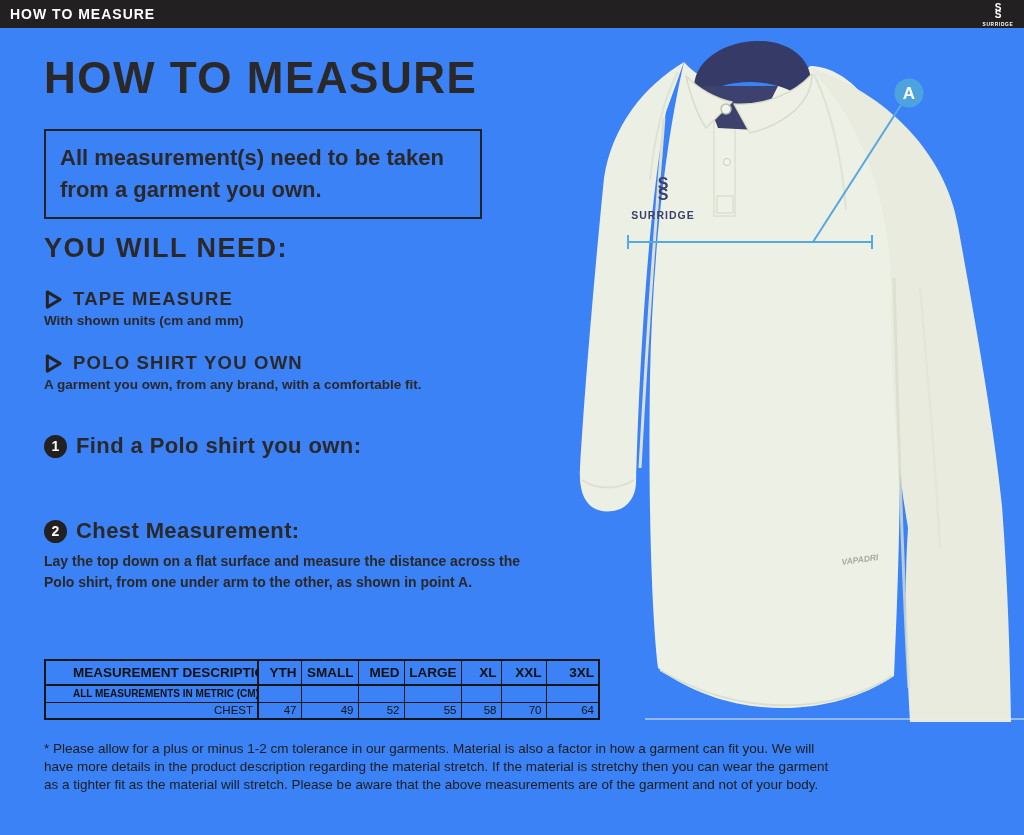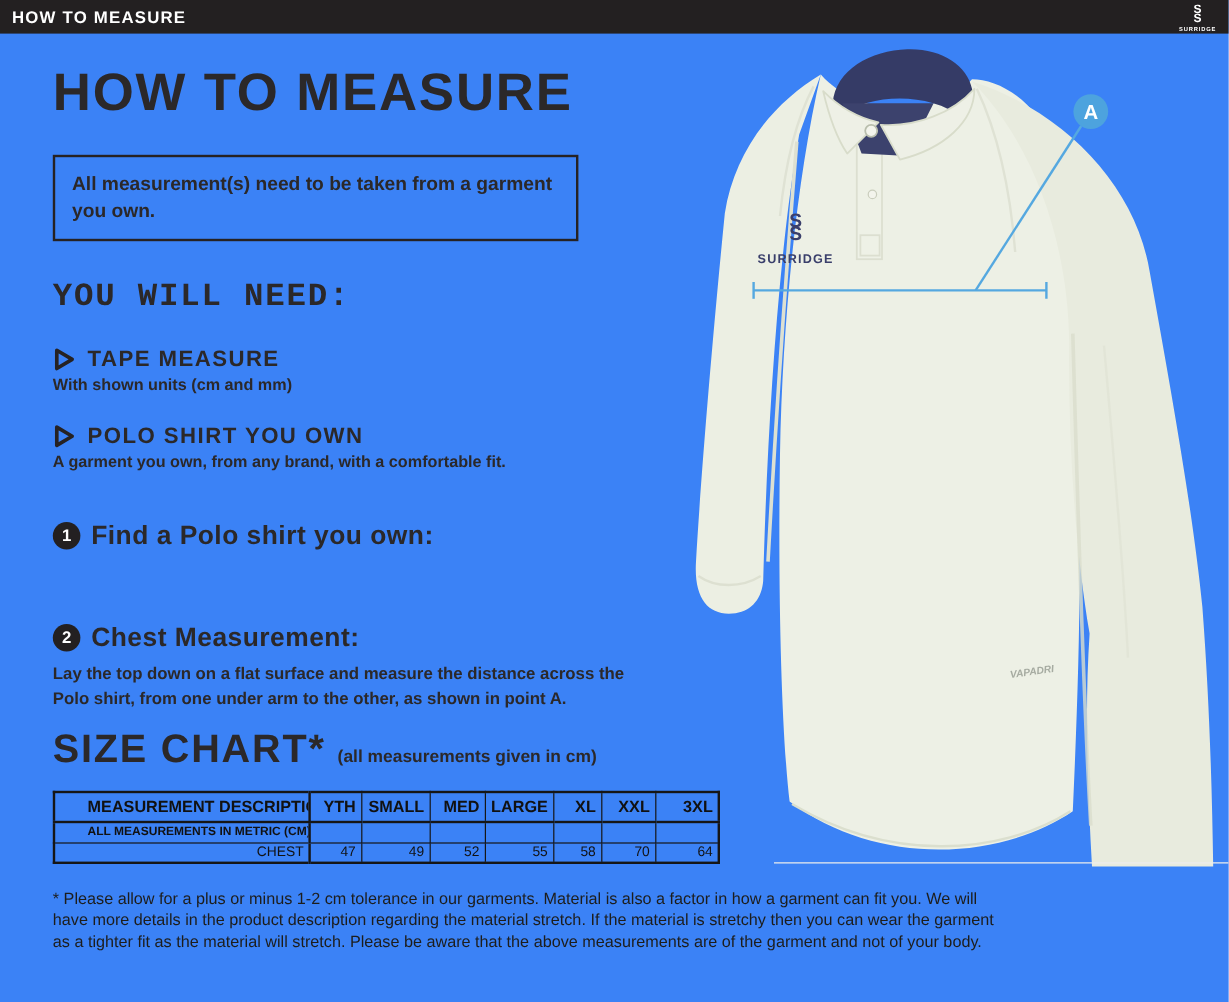--- a/index.html
+++ b/index.html
@@ -5,22 +5,22 @@
   html,body{margin:0;padding:0;background:#ffffff;font-family:"Liberation Sans",sans-serif;}
   .screen{position:relative;width:1024px;height:835px;background:#3b82f6;overflow:hidden;color:#262223;}
 
   
   .topbar{position:absolute;left:0;top:0;right:0;height:28px;background:#232021;display:flex;align-items:center;}
   .topbar-title{color:#fff;font-weight:bold;font-size:14px;letter-spacing:1px;padding-left:10px;}
   .topbar-brand{position:absolute;right:6px;top:1px;width:40px;height:26px;}
 
   
   .page-title{position:absolute;left:44px;top:56px;font-size:44px;font-weight:bold;letter-spacing:1.5px;line-height:1;color:#2b2829;white-space:nowrap;}
-  .notice-box{position:absolute;left:44px;top:129px;width:438px;box-sizing:border-box;border:2px solid #262223;padding:11px 14px;font-size:16px;font-weight:bold;line-height:1.45;color:#2b2829;}
-  .ywn-heading{position:absolute;left:44px;top:233px;font-size:27px;font-weight:bold;letter-spacing:1.5px;color:#2b2829;white-space:nowrap;font-family:Liberation Mono, monospace;}
+  .notice-box{position:absolute;left:44px;top:129px;width:438px;box-sizing:border-box;border:2px solid #262223;padding:11px 14px;font-size:22px;font-weight:bold;line-height:1.45;color:#2b2829;}
+  .ywn-heading{position:absolute;left:44px;top:233px;font-size:27px;font-weight:bold;letter-spacing:1.5px;color:#2b2829;white-space:nowrap;}
 
   .need-item{position:absolute;left:44px;text-align:right;}
   .need-item .head{display:flex;align-items:center;gap:10px;}
   .icon-play{display:block;width:19px;height:21px;}
   .need-label{font-size:18.5px;font-weight:bold;letter-spacing:1.2px;color:#2b2829;white-space:nowrap;}
   .need-desc{font-size:13.5px;font-weight:bold;margin-top:3px;color:#2b2829;}
   #need-item-1{top:288px;}
   #need-item-2{top:352px;}
 
   .step{position:absolute;left:44px;}
@@ -98,24 +98,20 @@
   </div>
 
   <div class="step" id="step-2">
     <div class="step-head">
       <span class="step-badge">2</span>
       <span class="step-title">Chest Measurement:</span>
     </div>
     <div class="step-desc">Lay the top down on a flat surface and measure the distance across the Polo shirt, from one under arm to the other, as shown in point A.</div>
   </div>
 
-  <div class="size-chart-heading">
-    <span class="sc-main">SIZE CHART*</span>
-    <span class="sc-sub">(all measurements given in cm)</span>
-  </div>
 
   <table class="size-table">
     <colgroup>
       <col style="width:213px">
         <col style="width:43px">
         <col style="width:57px">
         <col style="width:46px">
       <col style="width:57px">
         <col style="width:40px">
         <col style="width:45px">

